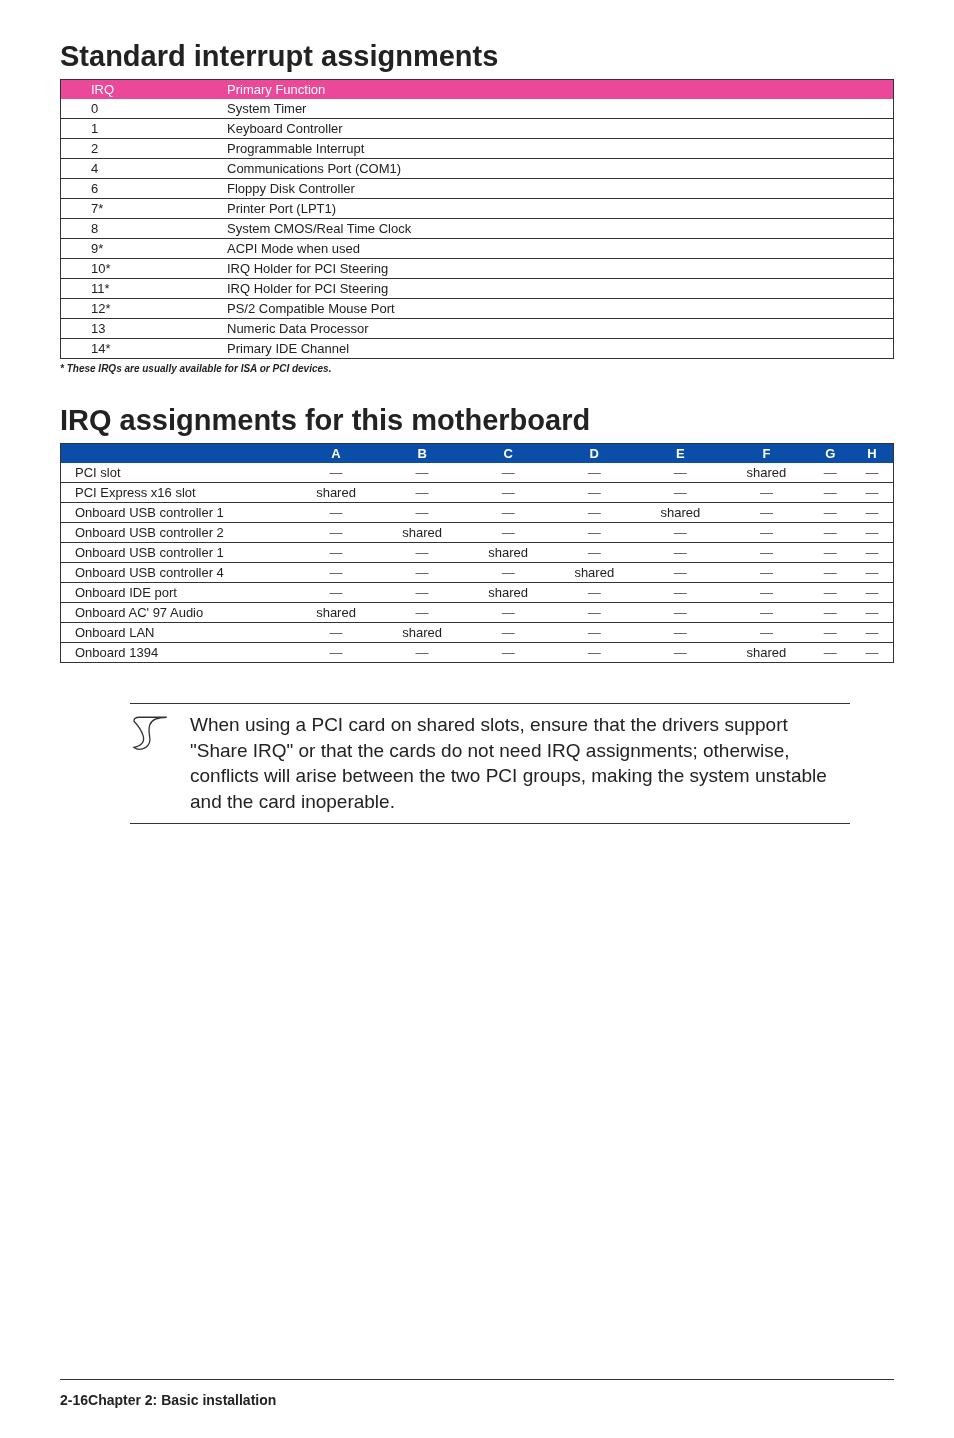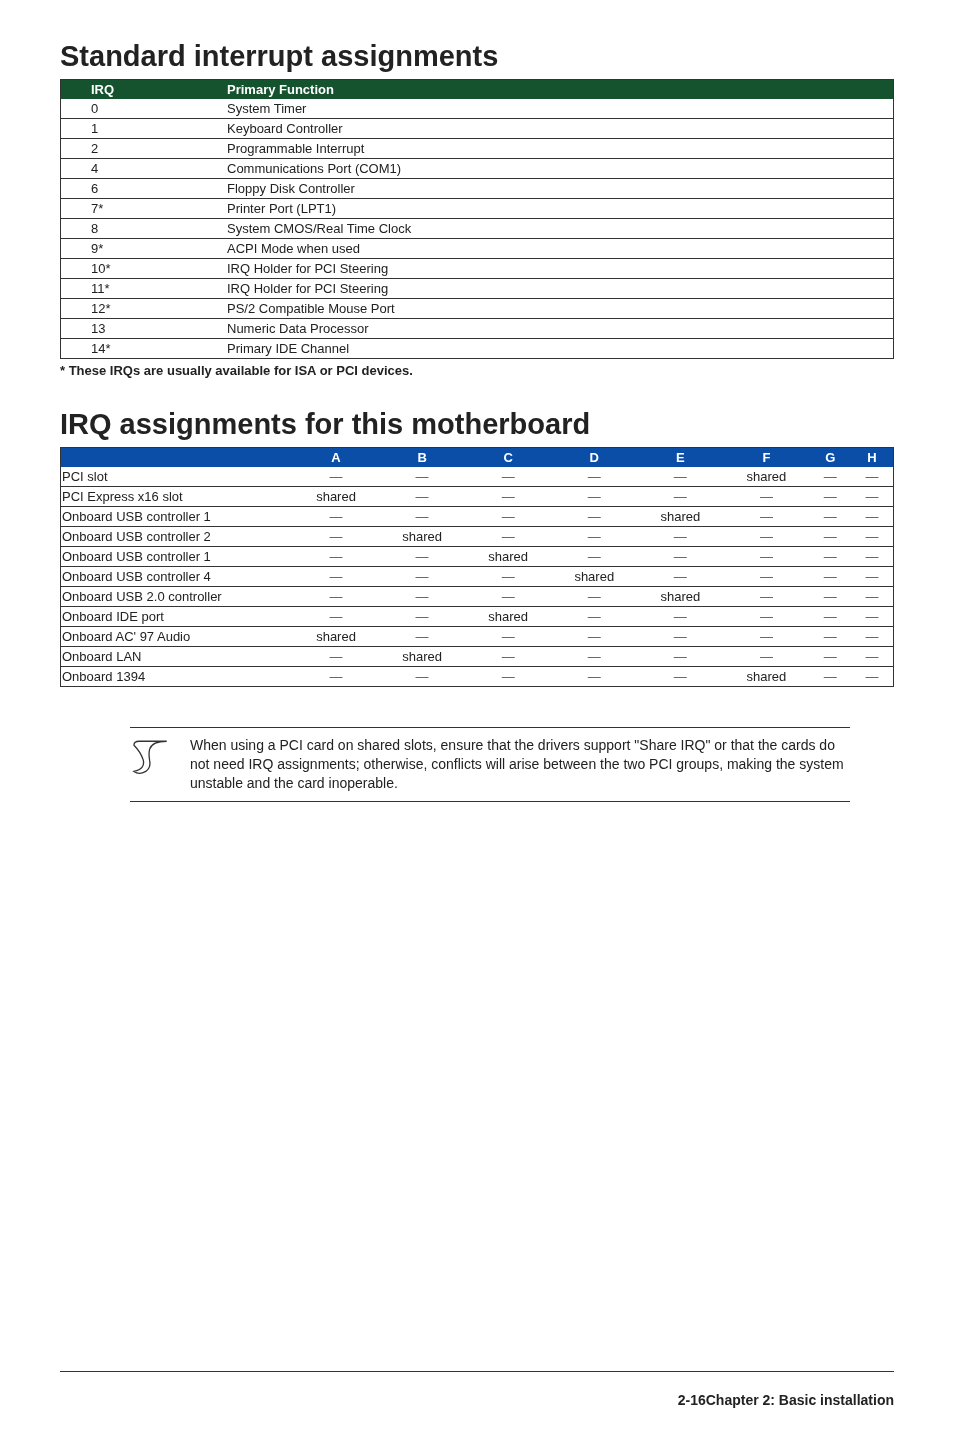--- a/index.html
+++ b/index.html
@@ -20,88 +20,89 @@
     width: 100%;
     border-collapse: collapse;
     border: 1px solid #333;
   }
   th, td {
     padding: 2px 6px;
     text-align: left;
     font-size: 13px;
   }
   .irq-table th {
-    background: #14532d;
+    background: #ec4899;
     color: #fff;
-    font-weight: bold;
+    font-weight: normal;
   }
   .irq-table td {
     border-bottom: 1px solid #333;
   }
   .irq-table tr:last-child td {
     border-bottom: none;
   }
   .irq-col { width: 120px; padding-left: 30px; }
   .func-col { padding-left: 10px; }
   .footnote {
     font-weight: bold;
-    font-size: 13px;
+    font-size: 10px;
     margin: 4px 0 30px 0;
+    font-style: italic;
   }
 
   .assign-table th {
     background: #0a4ea8;
     color: #fff;
     font-weight: bold;
     text-align: center;
   }
   .assign-table th.blank {
     background: #0a4ea8;
   }
   .assign-table td {
     border-bottom: 1px solid #333;
     text-align: center;
   }
   .assign-table td.left {
     text-align: left;
-    padding-left: 1px;
+    padding-left: 14px;
   }
   .assign-table tr:last-child td {
     border-bottom: none;
   }
   .dash { color: #555; }
 
   .note-box {
     margin: 40px 0 0 70px;
     border-top: 1px solid #333;
     border-bottom: 1px solid #333;
     padding: 8px 0;
     display: flex;
     align-items: flex-start;
     gap: 18px;
     width: 720px;
   }
   .note-text {
-    font-size: 14px;
+    font-size: 19px;
     line-height: 1.35;
   }
   .note-icon {
     flex-shrink: 0;
     width: 42px;
     height: 42px;
   }
   .footer {
     position: fixed;
     bottom: 30px;
     left: 60px;
     right: 60px;
     border-top: 1px solid #333;
-    padding-top: 20px;
+    padding-top: 12px;
     display: flex;
-    justify-content: flex-end;
+    justify-content: flex-start;
     font-size: 14px;
     font-weight: bold;
   }
 </style>
 </head>
 <body>
 
 <h2>Standard interrupt assignments</h2>
 
 <table class="irq-table">
@@ -246,31 +247,20 @@
         <td class="dash">—</td>
         <td class="dash">—</td>
         <td class="dash">—</td>
         <td>shared</td>
         <td class="dash">—</td>
         <td class="dash">—</td>
         <td class="dash">—</td>
         <td class="dash">—</td>
       </tr>
       <tr>
-        <td class="left">Onboard USB 2.0 controller</td>
-        <td class="dash">—</td>
-        <td class="dash">—</td>
-        <td class="dash">—</td>
-        <td class="dash">—</td>
-        <td>shared</td>
-        <td class="dash">—</td>
-        <td class="dash">—</td>
-        <td class="dash">—</td>
-      </tr>
-      <tr>
         <td class="left">Onboard IDE port</td>
         <td class="dash">—</td>
         <td class="dash">—</td>
         <td>shared</td>
         <td class="dash">—</td>
         <td class="dash">—</td>
         <td class="dash">—</td>
         <td class="dash">—</td>
         <td class="dash">—</td>
       </tr>

